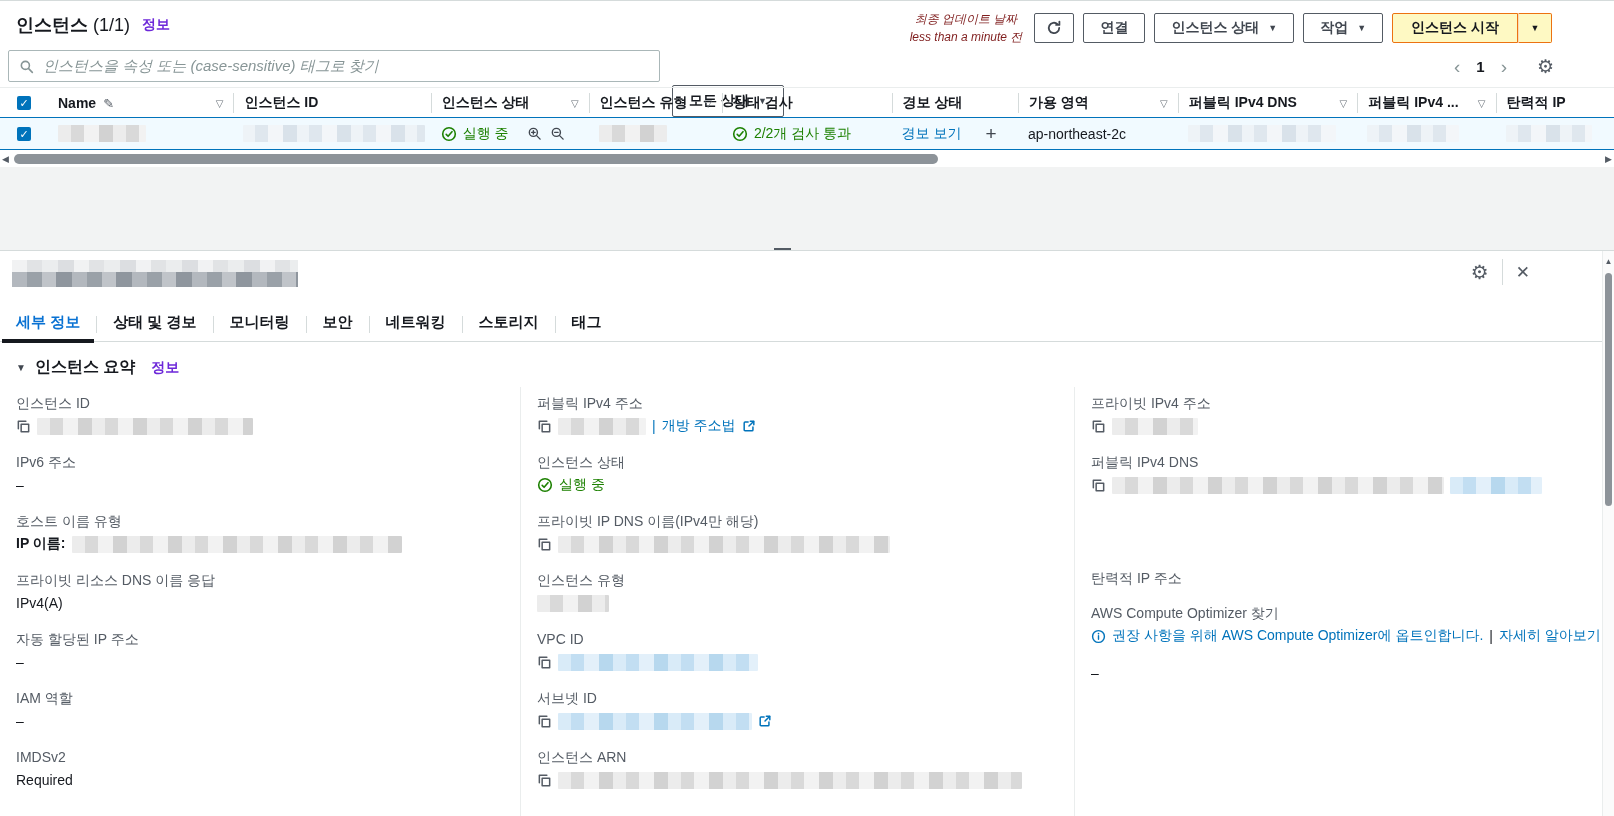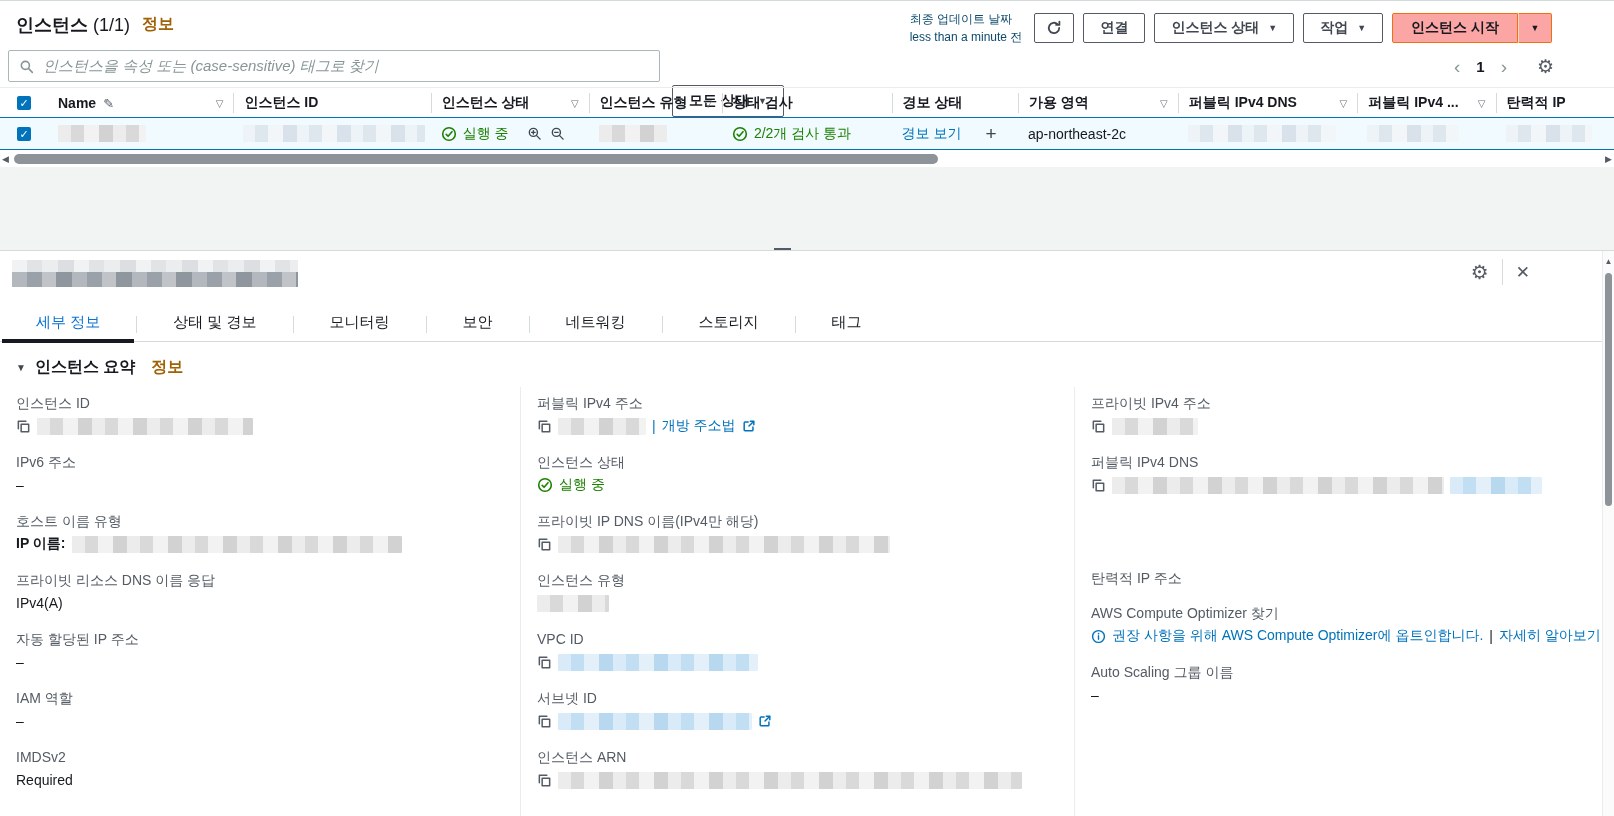--- a/index.html
+++ b/index.html
@@ -2,30 +2,30 @@
 <html><head>
 <meta charset="utf-8">
 <style>
   html,body{margin:0;padding:0;background:#fff;}
   .screen{position:relative;width:1614px;height:816px;background:#fff;overflow:hidden;
     font-family:"Liberation Sans","DejaVu Sans",sans-serif;color:#16191f;font-size:14px;
     border-top:1px solid #d5dbdb;box-sizing:border-box;}
   
   .page-title{position:absolute;left:16px;top:12px;font-size:18px;font-weight:700;}
   .page-title .count{font-weight:400;}
-  .info-link{color:#a16207;font-size:16px;font-weight:700;margin-left:7px;vertical-align:2px;cursor:pointer;text-decoration:none;}
+  .info-link{color:#6d28d9;font-size:14px;font-weight:700;margin-left:7px;vertical-align:2px;cursor:pointer;text-decoration:none;}
   .toolbar-right{position:absolute;right:62px;top:9px;display:flex;align-items:center;gap:9px;}
-  .updated{font-size:12px;color:#0c4a6e;text-align:left;line-height:1.5;margin-right:3px;white-space:nowrap;}
+  .updated{font-size:12px;color:#7f1d1d;text-align:center;line-height:1.5;margin-right:3px;white-space:nowrap;font-style:italic;}
   .btn{display:inline-flex;align-items:center;justify-content:center;gap:9px;height:30px;padding:0 16px;
     background:#fff;border:1px solid #545b64;border-radius:2px;font-size:14px;font-weight:700;color:#414750;
     cursor:pointer;white-space:nowrap;font-family:inherit;}
   .btn .caret{font-size:9px;color:#414750;}
   .btn-icon{width:40px;padding:0;}
   .split{display:inline-flex;}
-  .btn-primary{background:#fca5a5;border:1px solid #ec7211;color:#16191f;}
+  .btn-primary{background:#fef9c3;border:1px solid #ec7211;color:#16191f;}
   .split .main{border-radius:2px 0 0 2px;padding:0 18px;}
   .split .caret-seg{border-radius:0 2px 2px 0;border-left:1px solid #fad8b8;width:34px;padding:0;}
   
   .search-box{position:absolute;left:8px;top:49px;width:652px;height:32px;border:1px solid #aab7b8;border-radius:2px;
     background:#fff;display:flex;align-items:center;gap:9px;padding:0 10px;box-sizing:border-box;cursor:text;}
   .placeholder{font-style:italic;color:#879596;font-size:15px;white-space:nowrap;overflow:hidden;}
   .state-filter{position:absolute;left:672px;top:49px;height:32px;color:#16191f;}
   .pagination{position:absolute;right:60px;top:54px;display:flex;align-items:center;font-size:15px;}
   .pg-prev,.pg-next{color:#879596;font-size:19px;padding:0 10px;cursor:pointer;line-height:22px;}
   .pg-page{font-weight:700;padding:0 6px;cursor:pointer;}
@@ -60,21 +60,21 @@
   .panel{position:absolute;top:250px;left:0;right:0;bottom:0;background:#fff;}
   .handle{position:absolute;top:247px;left:774px;width:17px;height:8px;border-top:2px solid #545b64;border-bottom:2px solid #545b64;box-sizing:border-box;cursor:row-resize;}
   .panel-title-blur{position:absolute;top:9px;left:12px;width:286px;height:27px;}
   .ptb-top{height:12px;background:repeating-linear-gradient(90deg,#f1f2f3 0 15px,#e1e3e5 15px 30px,#ebedee 30px 46px,#dcdee1 46px 62px);}
   .ptb-bot{height:15px;background:repeating-linear-gradient(90deg,#b3b8be 0 15px,#9aa1a8 15px 30px,#c0c4c9 30px 44px,#8f969e 44px 60px);}
   .panel-actions{position:absolute;top:8px;right:84px;display:flex;align-items:center;gap:13px;}
   .pa-gear{font-size:20px;color:#545b64;cursor:pointer;}
   .pa-div{width:1px;height:26px;background:#d5dbdb;}
   .pa-close{font-size:17px;color:#545b64;cursor:pointer;}
   .tabs{position:absolute;top:50px;left:0;right:12px;height:41px;display:flex;align-items:flex-end;border-bottom:1px solid #d5dbdb;box-sizing:border-box;}
-  .tab{position:relative;padding:9px 36px;font-size:15px;font-weight:400;color:#16191f;cursor:pointer;white-space:nowrap;}
+  .tab{position:relative;padding:9px 16px;font-size:15px;font-weight:700;color:#16191f;cursor:pointer;white-space:nowrap;}
   .tab.active{color:#0972d3;}
   .tab.active::after{content:"";position:absolute;left:2px;right:2px;bottom:-2px;height:4px;background:#16191f;}
   .tab-sep{width:1px;height:17px;background:#d5dbdb;align-self:center;margin-top:6px;}
   .summary-head{position:absolute;top:106px;left:16px;display:flex;align-items:center;gap:9px;cursor:pointer;}
   .sh-caret{font-size:10px;color:#414750;}
   .sh-title{font-size:16px;font-weight:700;}
   .cols{position:absolute;top:136px;left:0;right:12px;bottom:0;display:flex;}
   .col{box-sizing:border-box;padding:6px 20px 0 16px;overflow:hidden;}
   .col-0{width:520px;}
   .col-1{width:510px;border-left:1px solid #eaeded;}
@@ -527,21 +527,20 @@
               <span class="icon">
                 <svg viewBox="0 0 16 16" class="i-ext">
                   <path d="M12.5 9v3.5a1 1 0 0 1-1 1h-8a1 1 0 0 1-1-1v-8a1 1 0 0 1 1-1H7"></path>
                   <path d="M9.5 2.5h4v4"></path>
                   <path d="M13.2 2.8 8 8"></path>
                 </svg>
               </span>
             </div>
           </div>
           <div class="field">
-            <div class="flabel">Auto Scaling 그룹 이름</div>
             <div class="fvalue">
               <span>–</span>
             </div>
           </div>
         </div>
       </div>
   </div>
 
   <div class="vscroll">
     <span class="v-arrow">▲</span>

